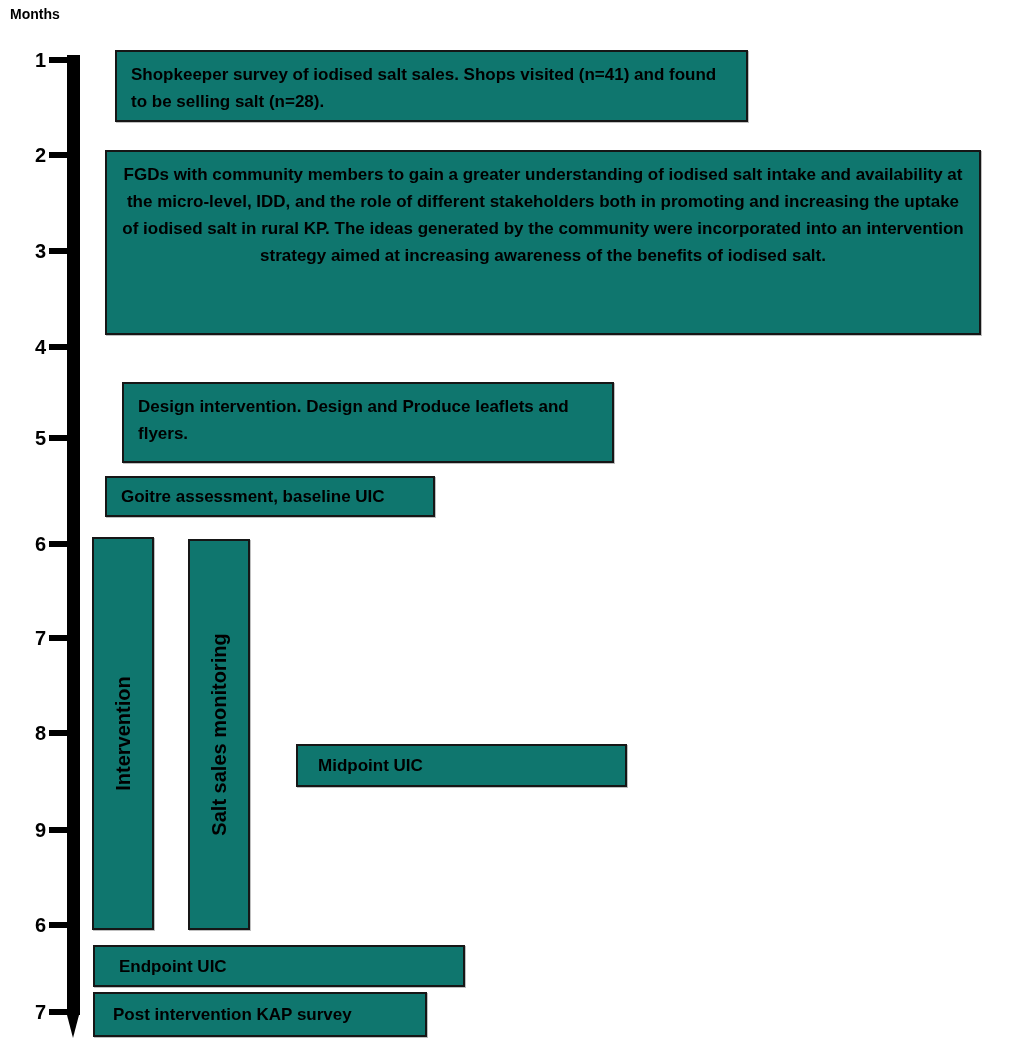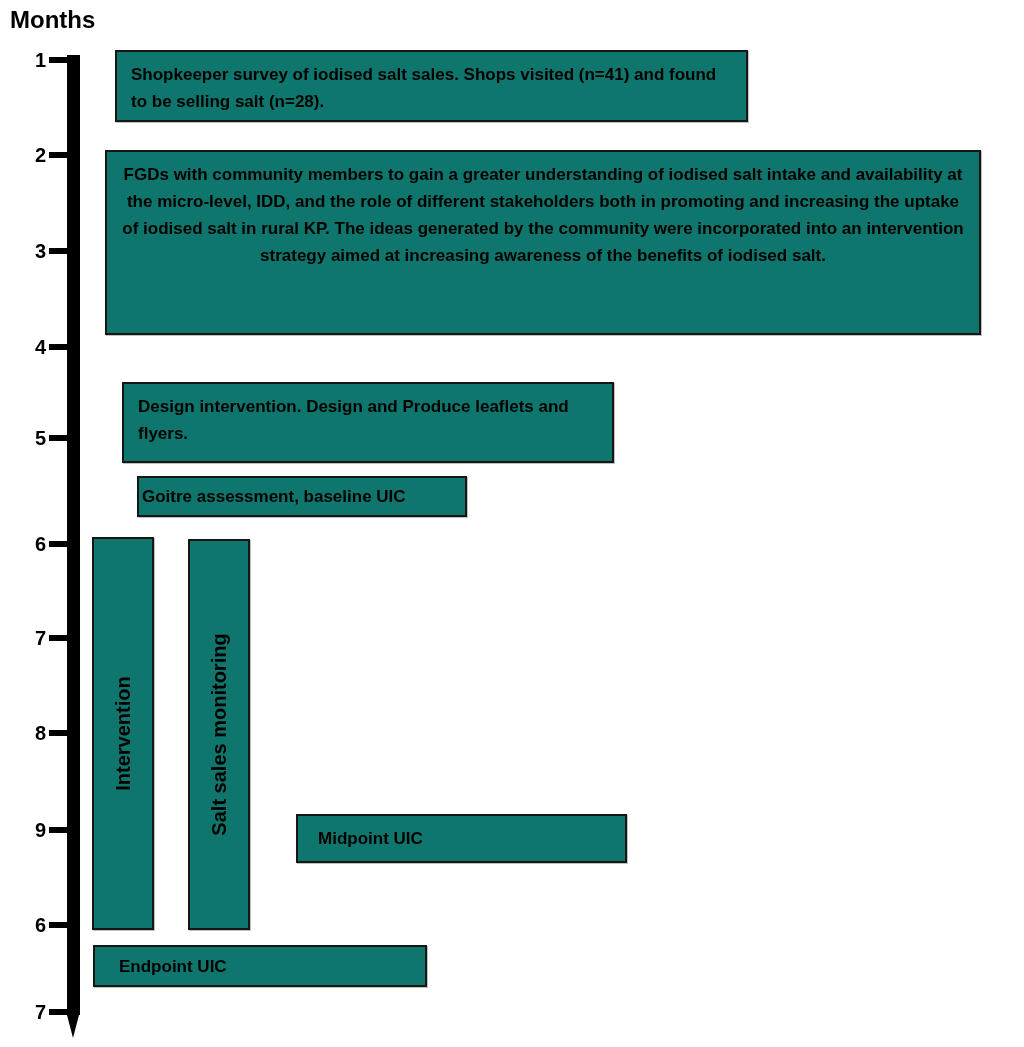--- a/index.html
+++ b/index.html
@@ -13,21 +13,21 @@
     height: 1047px;
     background: #ffffff;
     font-family: "Liberation Sans", "DejaVu Sans", sans-serif;
     color: #000000;
     overflow: hidden;
   }
   .fig-title {
     position: absolute;
     left: 10px;
     top: 6px;
-    font-size: 24px;
+    font-size: 14px;
     font-weight: bold;
   }
   
   .axis-bar {
     position: absolute;
     left: 67px;
     top: 55px;
     width: 13px;
     height: 960px;
     background: #000000;
@@ -85,25 +85,25 @@
   }
   .box.vertical span {
     transform: rotate(-90deg);
     white-space: nowrap;
     font-size: 20px;
     font-weight: bold;
   }
   #box-shopkeeper { left: 115px; top: 50px;  width: 633px; height: 72px; }
   #box-fgds       { left: 105px; top: 150px; width: 876px; height: 185px; text-align: center; }
   #box-design     { left: 105px; top: 382px; width: 492px; height: 81px; margin-left: 17px; }
-  #box-goitre     { left: 105px; top: 476px; width: 330px; height: 41px; padding-left: 3px; margin-left: 32px; }
+  #box-goitre     { left: 105px; top: 476px; width: 330px; height: 41px; padding-left: 14px; }
   #box-intervention { left: 92px;  top: 537px; width: 62px; height: 393px; }
   #box-saltsales    { left: 188px; top: 539px; width: 62px; height: 391px; }
-  #box-midpoint   { left: 296px; top: 814px; width: 331px; height: 49px; padding-left: 20px; }
-  #box-endpoint   { left: 93px;  top: 945px; width: 334px; height: 42px; padding-left: 24px; }
+  #box-midpoint   { left: 296px; top: 744px; width: 331px; height: 43px; padding-left: 20px; }
+  #box-endpoint   { left: 93px;  top: 945px; width: 372px; height: 42px; padding-left: 24px; }
   #box-postkap    { left: 93px;  top: 992px; width: 334px; height: 45px; padding-left: 18px; }
 </style>
 </head>
 <body>
 
 <div id="figure">
 
   <div class="fig-title">Months</div>
 
   <div class="axis-bar"></div>
@@ -146,14 +146,15 @@
   </div>
 
   <div class="box vertical" id="box-saltsales">
     <span>Salt sales monitoring</span>
   </div>
 
   <div class="box single" id="box-midpoint">Midpoint UIC</div>
 
   <div class="box single" id="box-endpoint">Endpoint UIC</div>
 
+  <div class="box single" id="box-postkap">Post intervention KAP survey</div>
 
 </div>
 
 </body></html>

